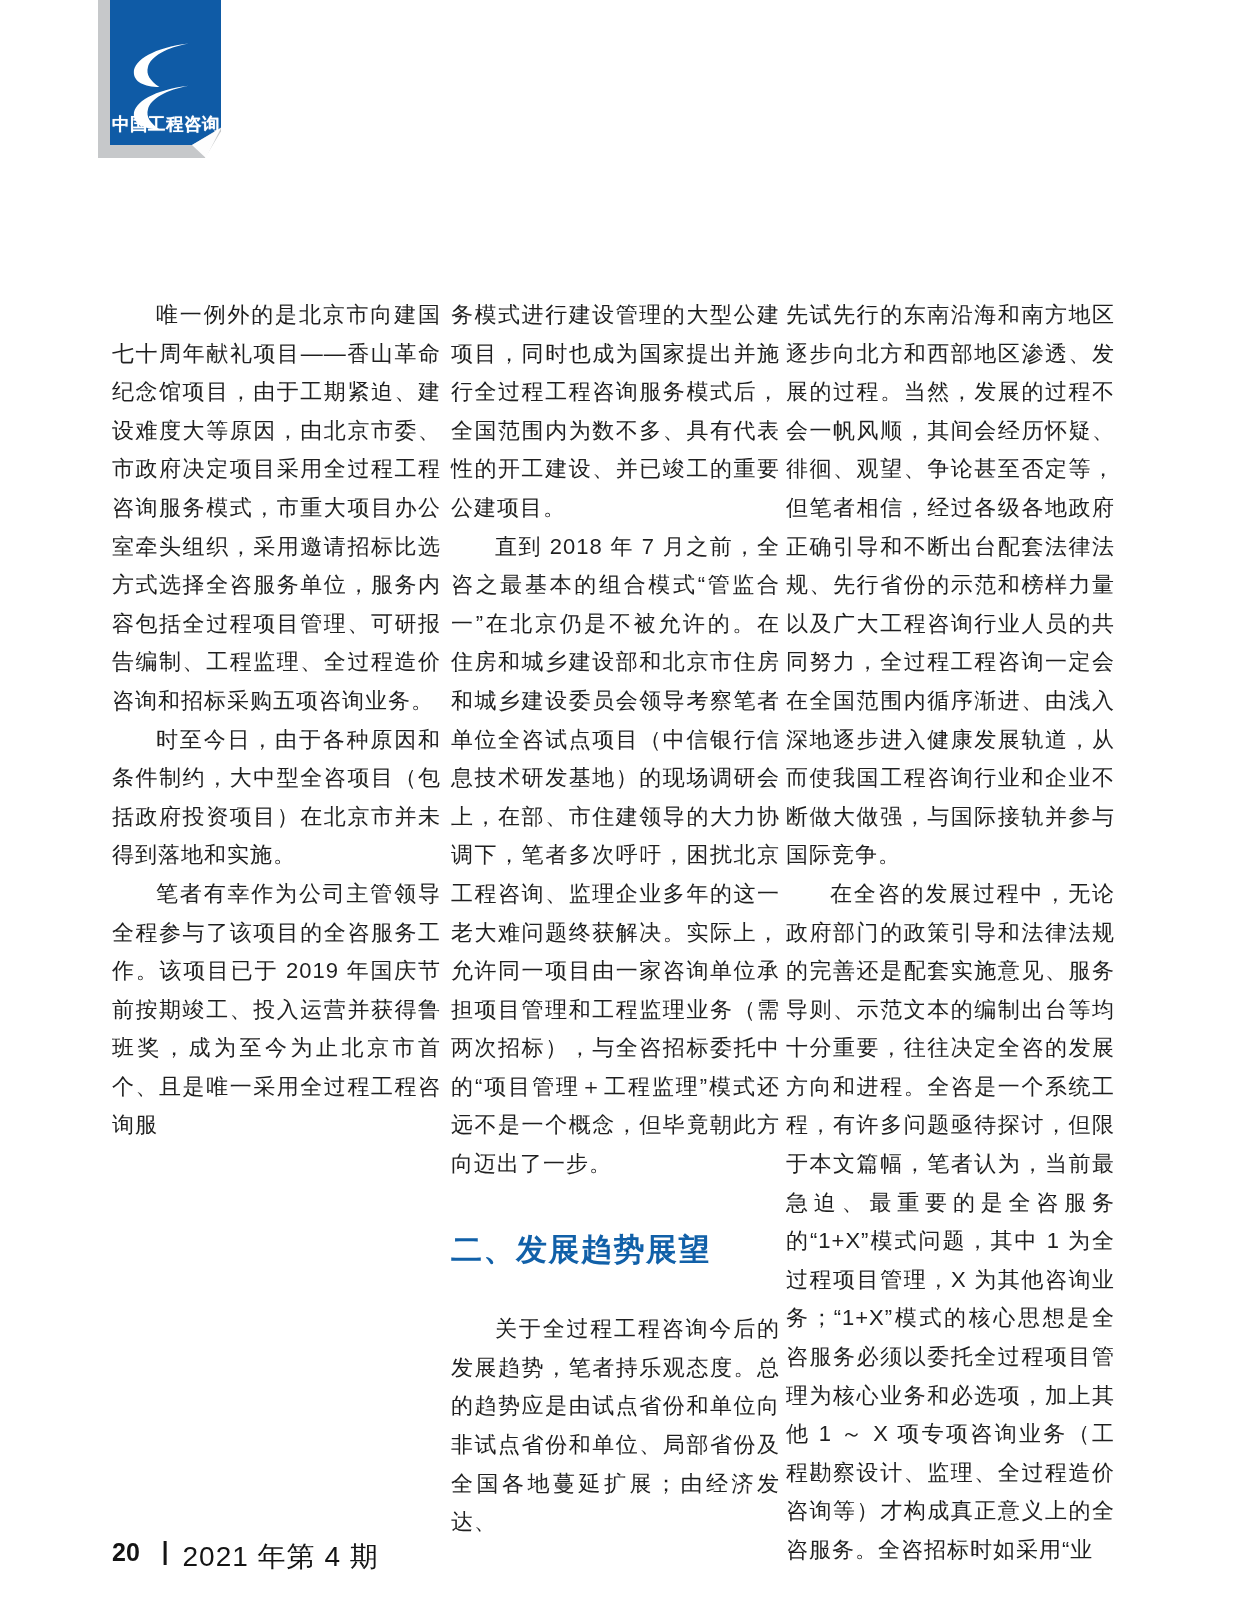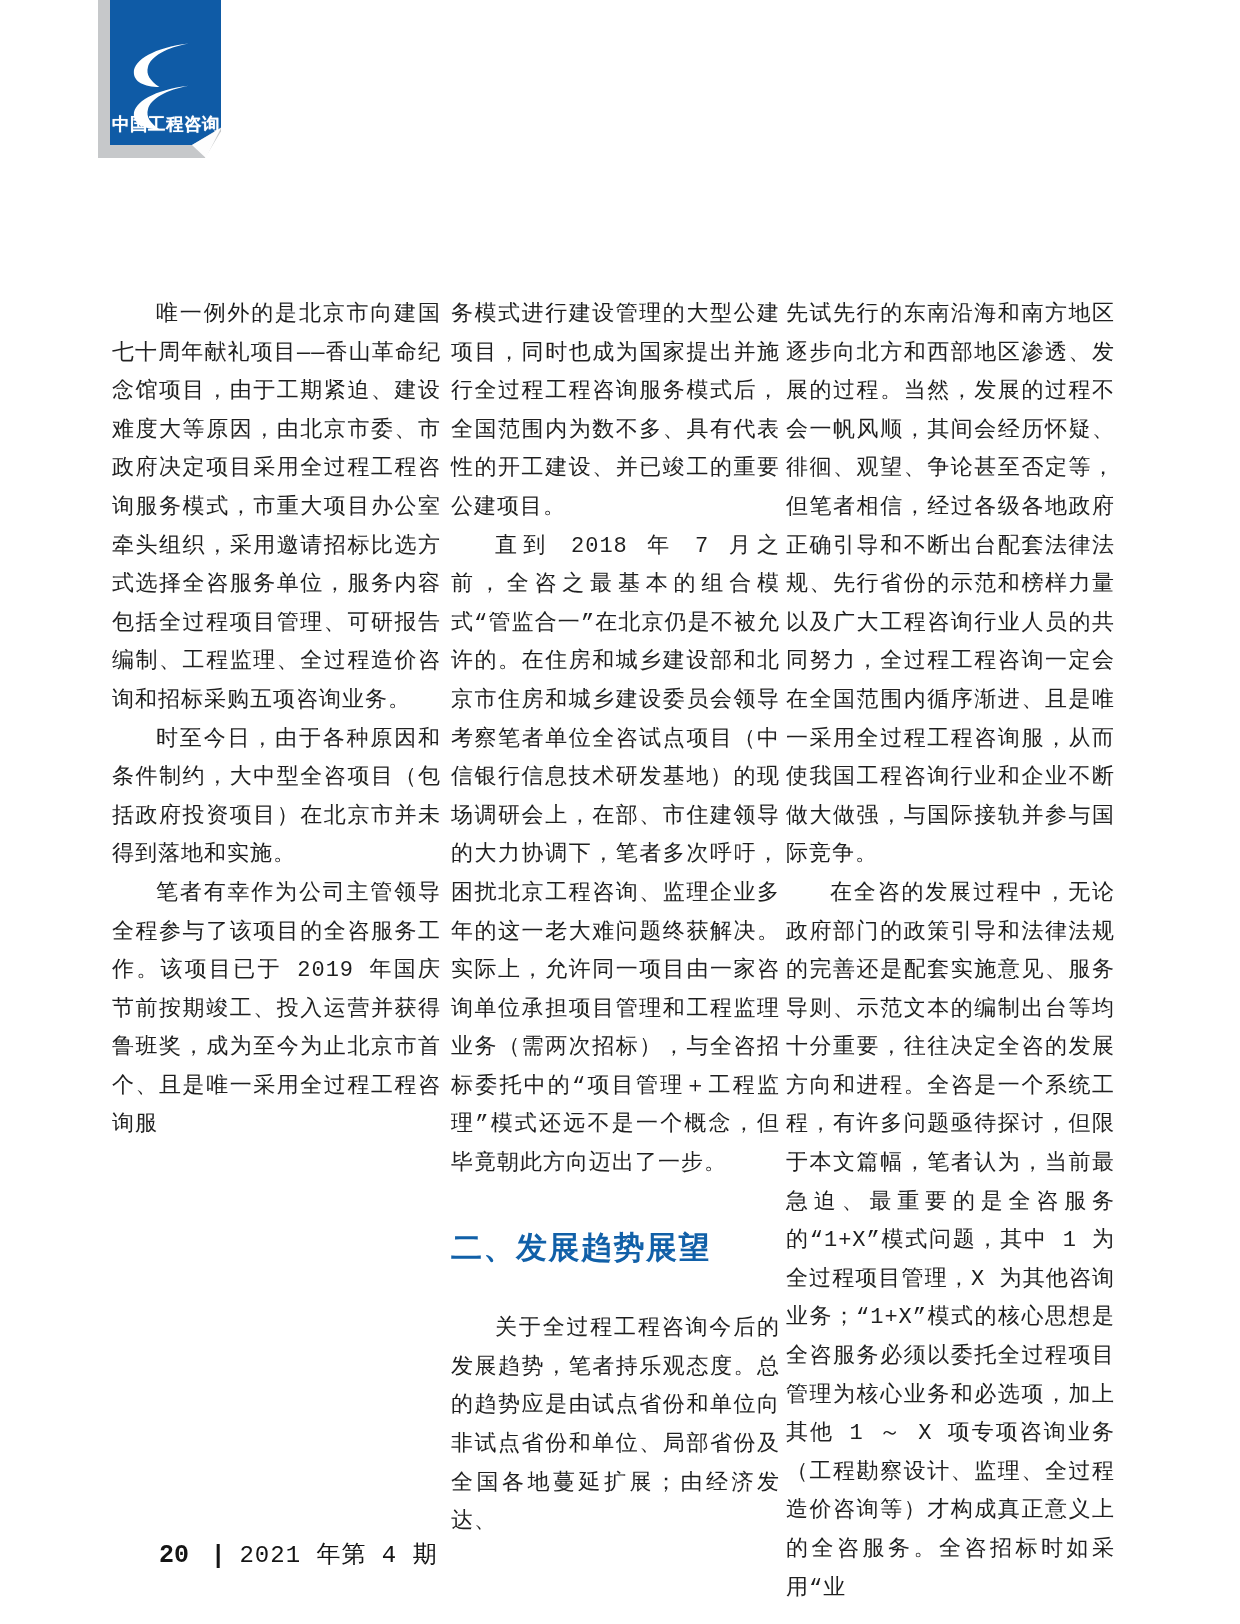--- a/index.html
+++ b/index.html
@@ -6,21 +6,21 @@
     --heading-blue:#1160a8;
     --brand-blue:#0f5ba6;
     --shadow-gray:#c6c8ca;
     --text-color:#1f1f1f;
   }
   html,body{margin:0;padding:0;background:#ffffff;}
   .page{
     position:relative;
     width:1240px;height:1624px;
     background:#ffffff;
-    font-family:Liberation Mono, monospace;
+    font-family:Liberation Sans, sans-serif;
     color:var(--text-color);
     overflow:hidden;
   }
 
   
   .logo-wrap{position:absolute;left:0;top:0;width:260px;height:200px;}
   .logo-shadow{
     position:absolute;left:98px;top:0;width:123px;height:158px;
     background:var(--shadow-gray);
     clip-path:polygon(0 0,100% 0,100% 83%,87% 100%,0 100%);
@@ -63,27 +63,26 @@
   .bluehead{
     color:var(--heading-blue);
     font-weight:bold;font-size:31px;letter-spacing:1.5px;
     margin-top:47px !important;margin-bottom:41px !important;
     text-indent:0;
   }
 
   
   .footer{
     position:absolute;left:112px;top:1538px;
-    display:flex;align-items:flex-end;
+    display:flex;align-items:flex-start;
     color:#141414;
-    margin-left:47px;
   }
   .footer .pagenum{font-size:25px;font-weight:bold;letter-spacing:0;}
   .footer .divider{font-size:24px;font-weight:bold;margin:0 14px 0 22px;transform:scaleY(1.05);}
-  .footer .issue{font-size:24px;letter-spacing:1px;}
+  .footer .issue{font-size:28px;letter-spacing:1px;}
 </style>
 </head>
 <body>
 
 <div class="page">
 
   <div class="logo-wrap">
     <div class="logo-shadow"></div>
     <div class="logo-blue"></div>
     <div class="logo-fold"></div>
@@ -101,21 +100,21 @@
   </div>
 
   <div class="col col-2">
     <p>务模式进行建设管理的大型公建项目，同时也成为国家提出并施行全过程工程咨询服务模式后，全国范围内为数不多、具有代表性的开工建设、并已竣工的重要公建项目。</p>
     <p class="ind">直到 2018 年 7 月之前，全咨之最基本的组合模式“管监合一”在北京仍是不被允许的。在住房和城乡建设部和北京市住房和城乡建设委员会领导考察笔者单位全咨试点项目（中信银行信息技术研发基地）的现场调研会上，在部、市住建领导的大力协调下，笔者多次呼吁，困扰北京工程咨询、监理企业多年的这一老大难问题终获解决。实际上，允许同一项目由一家咨询单位承担项目管理和工程监理业务（需两次招标），与全咨招标委托中的“项目管理＋工程监理”模式还远不是一个概念，但毕竟朝此方向迈出了一步。</p>
     <p class="bluehead">二、发展趋势展望</p>
     <p class="ind">关于全过程工程咨询今后的发展趋势，笔者持乐观态度。总的趋势应是由试点省份和单位向非试点省份和单位、局部省份及全国各地蔓延扩展；由经济发达、</p>
   </div>
 
   <div class="col col-3">
-    <p>先试先行的东南沿海和南方地区逐步向北方和西部地区渗透、发展的过程。当然，发展的过程不会一帆风顺，其间会经历怀疑、徘徊、观望、争论甚至否定等，但笔者相信，经过各级各地政府正确引导和不断出台配套法律法规、先行省份的示范和榜样力量以及广大工程咨询行业人员的共同努力，全过程工程咨询一定会在全国范围内循序渐进、且是唯一采用全过程工程咨询服，从而使我国工程咨询行业和企业不断做大做强，与国际接轨并参与国际竞争。</p>
+    <p>先试先行的东南沿海和南方地区逐步向北方和西部地区渗透、发展的过程。当然，发展的过程不会一帆风顺，其间会经历怀疑、徘徊、观望、争论甚至否定等，但笔者相信，经过各级各地政府正确引导和不断出台配套法律法规、先行省份的示范和榜样力量以及广大工程咨询行业人员的共同努力，全过程工程咨询一定会在全国范围内循序渐进、由浅入深地逐步进入健康发展轨道，从而使我国工程咨询行业和企业不断做大做强，与国际接轨并参与国际竞争。</p>
     <p class="ind">在全咨的发展过程中，无论政府部门的政策引导和法律法规的完善还是配套实施意见、服务导则、示范文本的编制出台等均十分重要，往往决定全咨的发展方向和进程。全咨是一个系统工程，有许多问题亟待探讨，但限于本文篇幅，笔者认为，当前最急迫、最重要的是全咨服务的“1+X”模式问题，其中 1 为全过程项目管理，X 为其他咨询业务；“1+X”模式的核心思想是全咨服务必须以委托全过程项目管理为核心业务和必选项，加上其他 1 ～ X 项专项咨询业务（工程勘察设计、监理、全过程造价咨询等）才构成真正意义上的全咨服务。全咨招标时如采用“业</p>
   </div>
 
   <div class="footer">
     <span class="pagenum">20</span>
     <span class="divider">|</span>
     <span class="issue">2021 年第 4 期</span>
   </div>
 
 </div>

